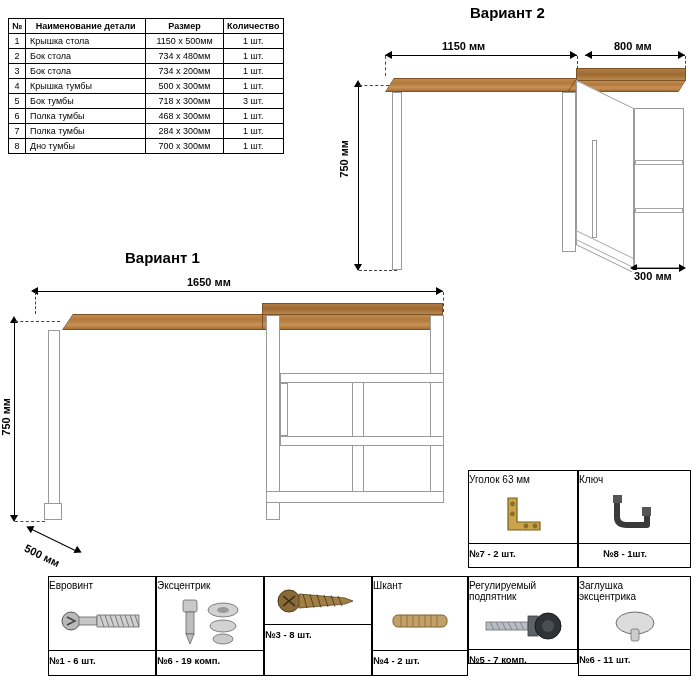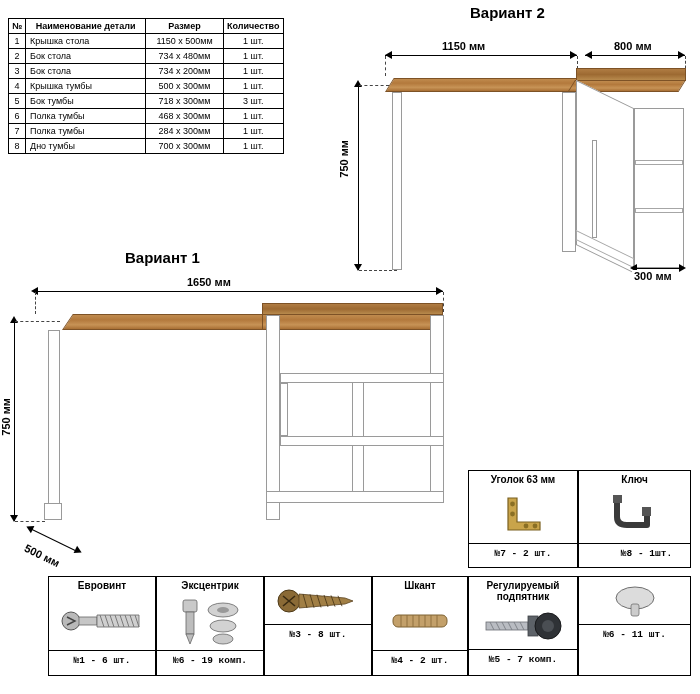--- a/index.html
+++ b/index.html
@@ -37,23 +37,23 @@
 
   
   .dimline{background:#000;position:absolute;}
   .dimlabel{position:absolute;font-size:11px;font-weight:bold;background:#fff;padding:0 2px;}
   .vlabel{writing-mode:vertical-rl;transform:rotate(180deg);font-size:11px;font-weight:bold;}
   .ext{position:absolute;border-left:1px dashed #444;}
   .exth{position:absolute;border-top:1px dashed #444;}
 
   
   .hw-box{position:absolute;border:1px solid #000;box-sizing:border-box;background:#fff;}
-  .hw-title{text-align:center;font-size:10px;font-weight:bold;line-height:11px;padding-top:3px;}
+  .hw-title{text-align:left;font-size:10px;font-weight:normal;line-height:11px;padding-top:3px;}
   .hw-sep{border-top:1px solid #000;}
-  .hw-qty{text-align:center;font-size:9.5px;font-weight:bold;line-height:11px;font-family:Liberation Mono, monospace;}
+  .hw-qty{text-align:left;font-size:9.5px;font-weight:bold;line-height:11px;}
   .hw-art{display:flex;align-items:center;justify-content:center;}
 </style>
 </head>
 <body>
 
 <table id="parts-table" class="abs">
   <thead>
     <tr>
       <th>№</th>
       <th>Наименование детали</th>
@@ -287,39 +287,41 @@
       <rect x="8" y="5" width="54" height="12" rx="5" fill="#c3a06a" stroke="#7e6233" stroke-width="1"></rect>
       <g stroke="#8a6c3a" stroke-width="0.9">
         <path d="M16 5 L16 17 M22 5 L22 17 M28 5 L28 17 M34 5 L34 17 M40 5 L40 17 M46 5 L46 17 M52 5 L52 17"></path>
       </g>
     </svg>
   </div>
   <div class="hw-sep"></div>
   <div class="hw-qty" style="padding-top:4px;">№4 - 2 шт.</div>
 </div>
 
-<div class="hw-box" style="left:468px;top:576px;width:110px;height:100px;">
+<div class="hw-box" style="left:468px;top:576px;width:110px;height:88px;">
   <div class="hw-title" style="white-space:pre-line;">Регулируемый
 подпятник</div>
   <div class="hw-art" style="height:47px;">
     <svg width="90" height="32" viewBox="0 0 90 32">
       <rect x="8" y="12" width="42" height="8" fill="#b9bcc2" stroke="#6a6d73" stroke-width="0.8"></rect>
       <g stroke="#7b7e84" stroke-width="0.9">
         <path d="M12 12 L16 20 M18 12 L22 20 M24 12 L28 20 M30 12 L34 20 M36 12 L40 20 M42 12 L46 20"></path>
       </g>
       <rect x="50" y="6" width="10" height="20" fill="#5d6268" stroke="#3d4045" stroke-width="0.8"></rect>
       <ellipse cx="70" cy="16" rx="13" ry="13" fill="#2f3236" stroke="#18191b" stroke-width="1"></ellipse>
       <ellipse cx="70" cy="16" rx="6" ry="6" fill="#4a4e53"></ellipse>
     </svg>
   </div>
   <div class="hw-sep"></div>
   <div class="hw-qty" style="padding-top:4px;">№5 - 7 комп.</div>
 </div>
 
 <div class="hw-box" style="left:578px;top:576px;width:113px;height:100px;">
+  <div class="hw-title" style="white-space:pre-line;">Заглушка
+эксцентрика</div>
   <div class="hw-art" style="height:47px;">
     <svg width="60" height="34" viewBox="0 0 60 34">
       <ellipse cx="30" cy="14" rx="19" ry="11" fill="#dcdcdc" stroke="#6f6f6f" stroke-width="1"></ellipse>
       <rect x="26" y="20" width="8" height="12" rx="2" fill="#cccccc" stroke="#6f6f6f" stroke-width="0.8"></rect>
     </svg>
   </div>
   <div class="hw-sep"></div>
   <div class="hw-qty" style="padding-top:4px;">№6 - 11 шт.</div>
 </div>
 

